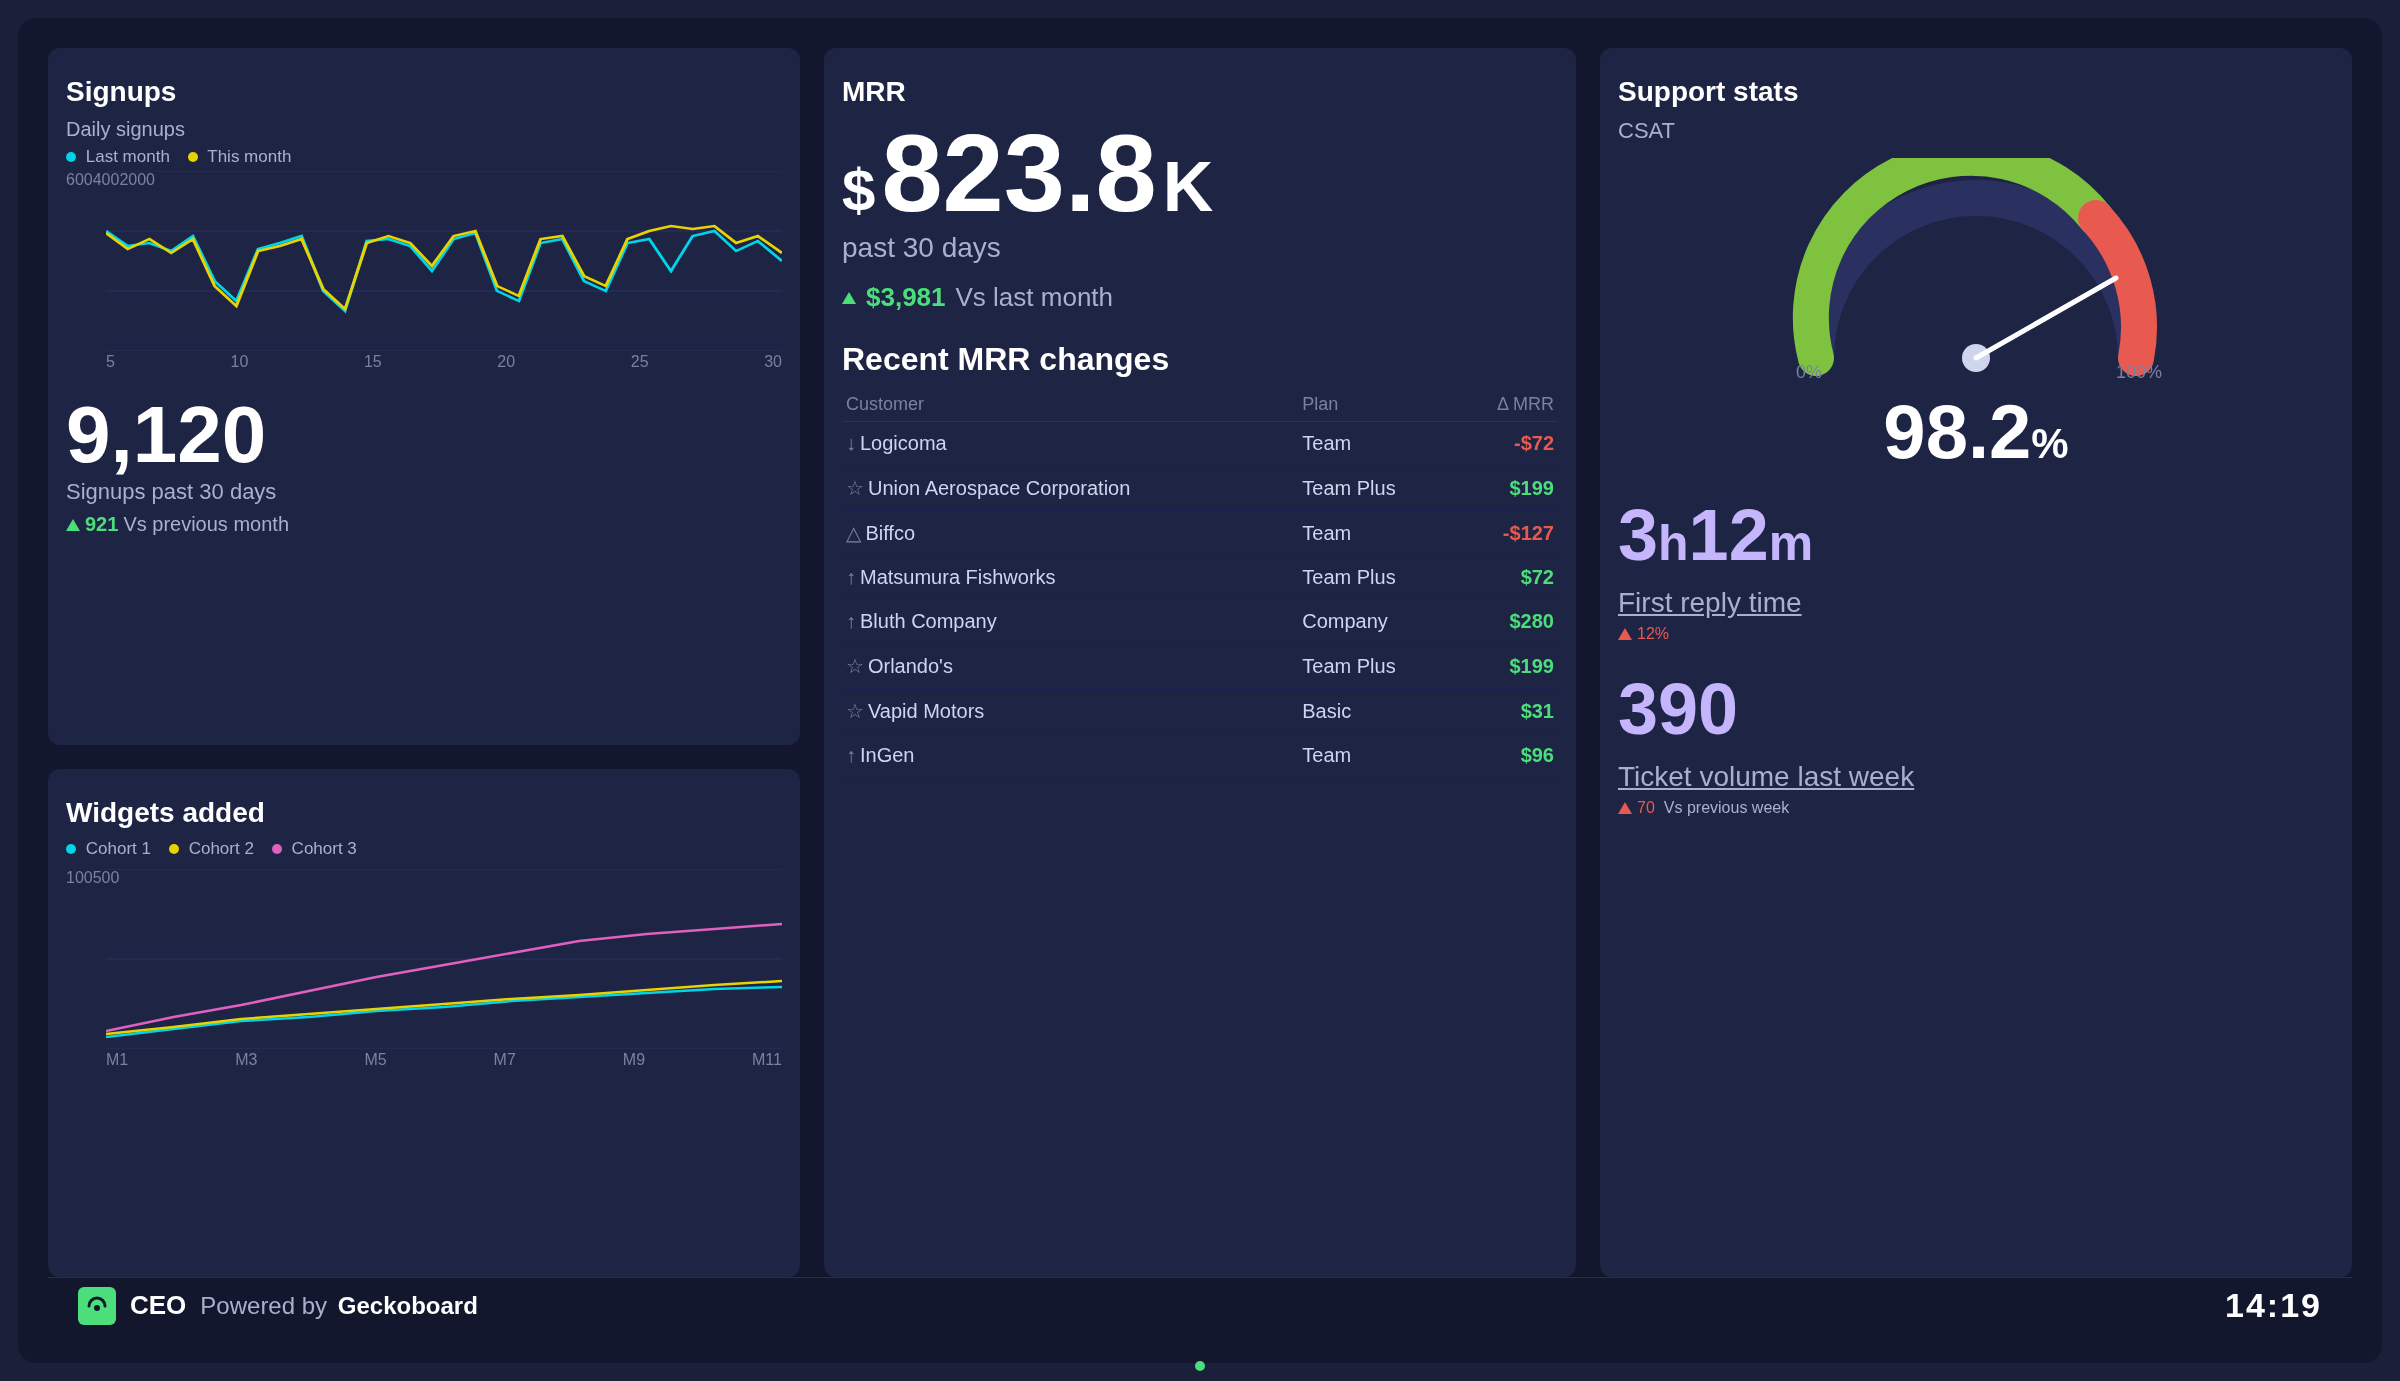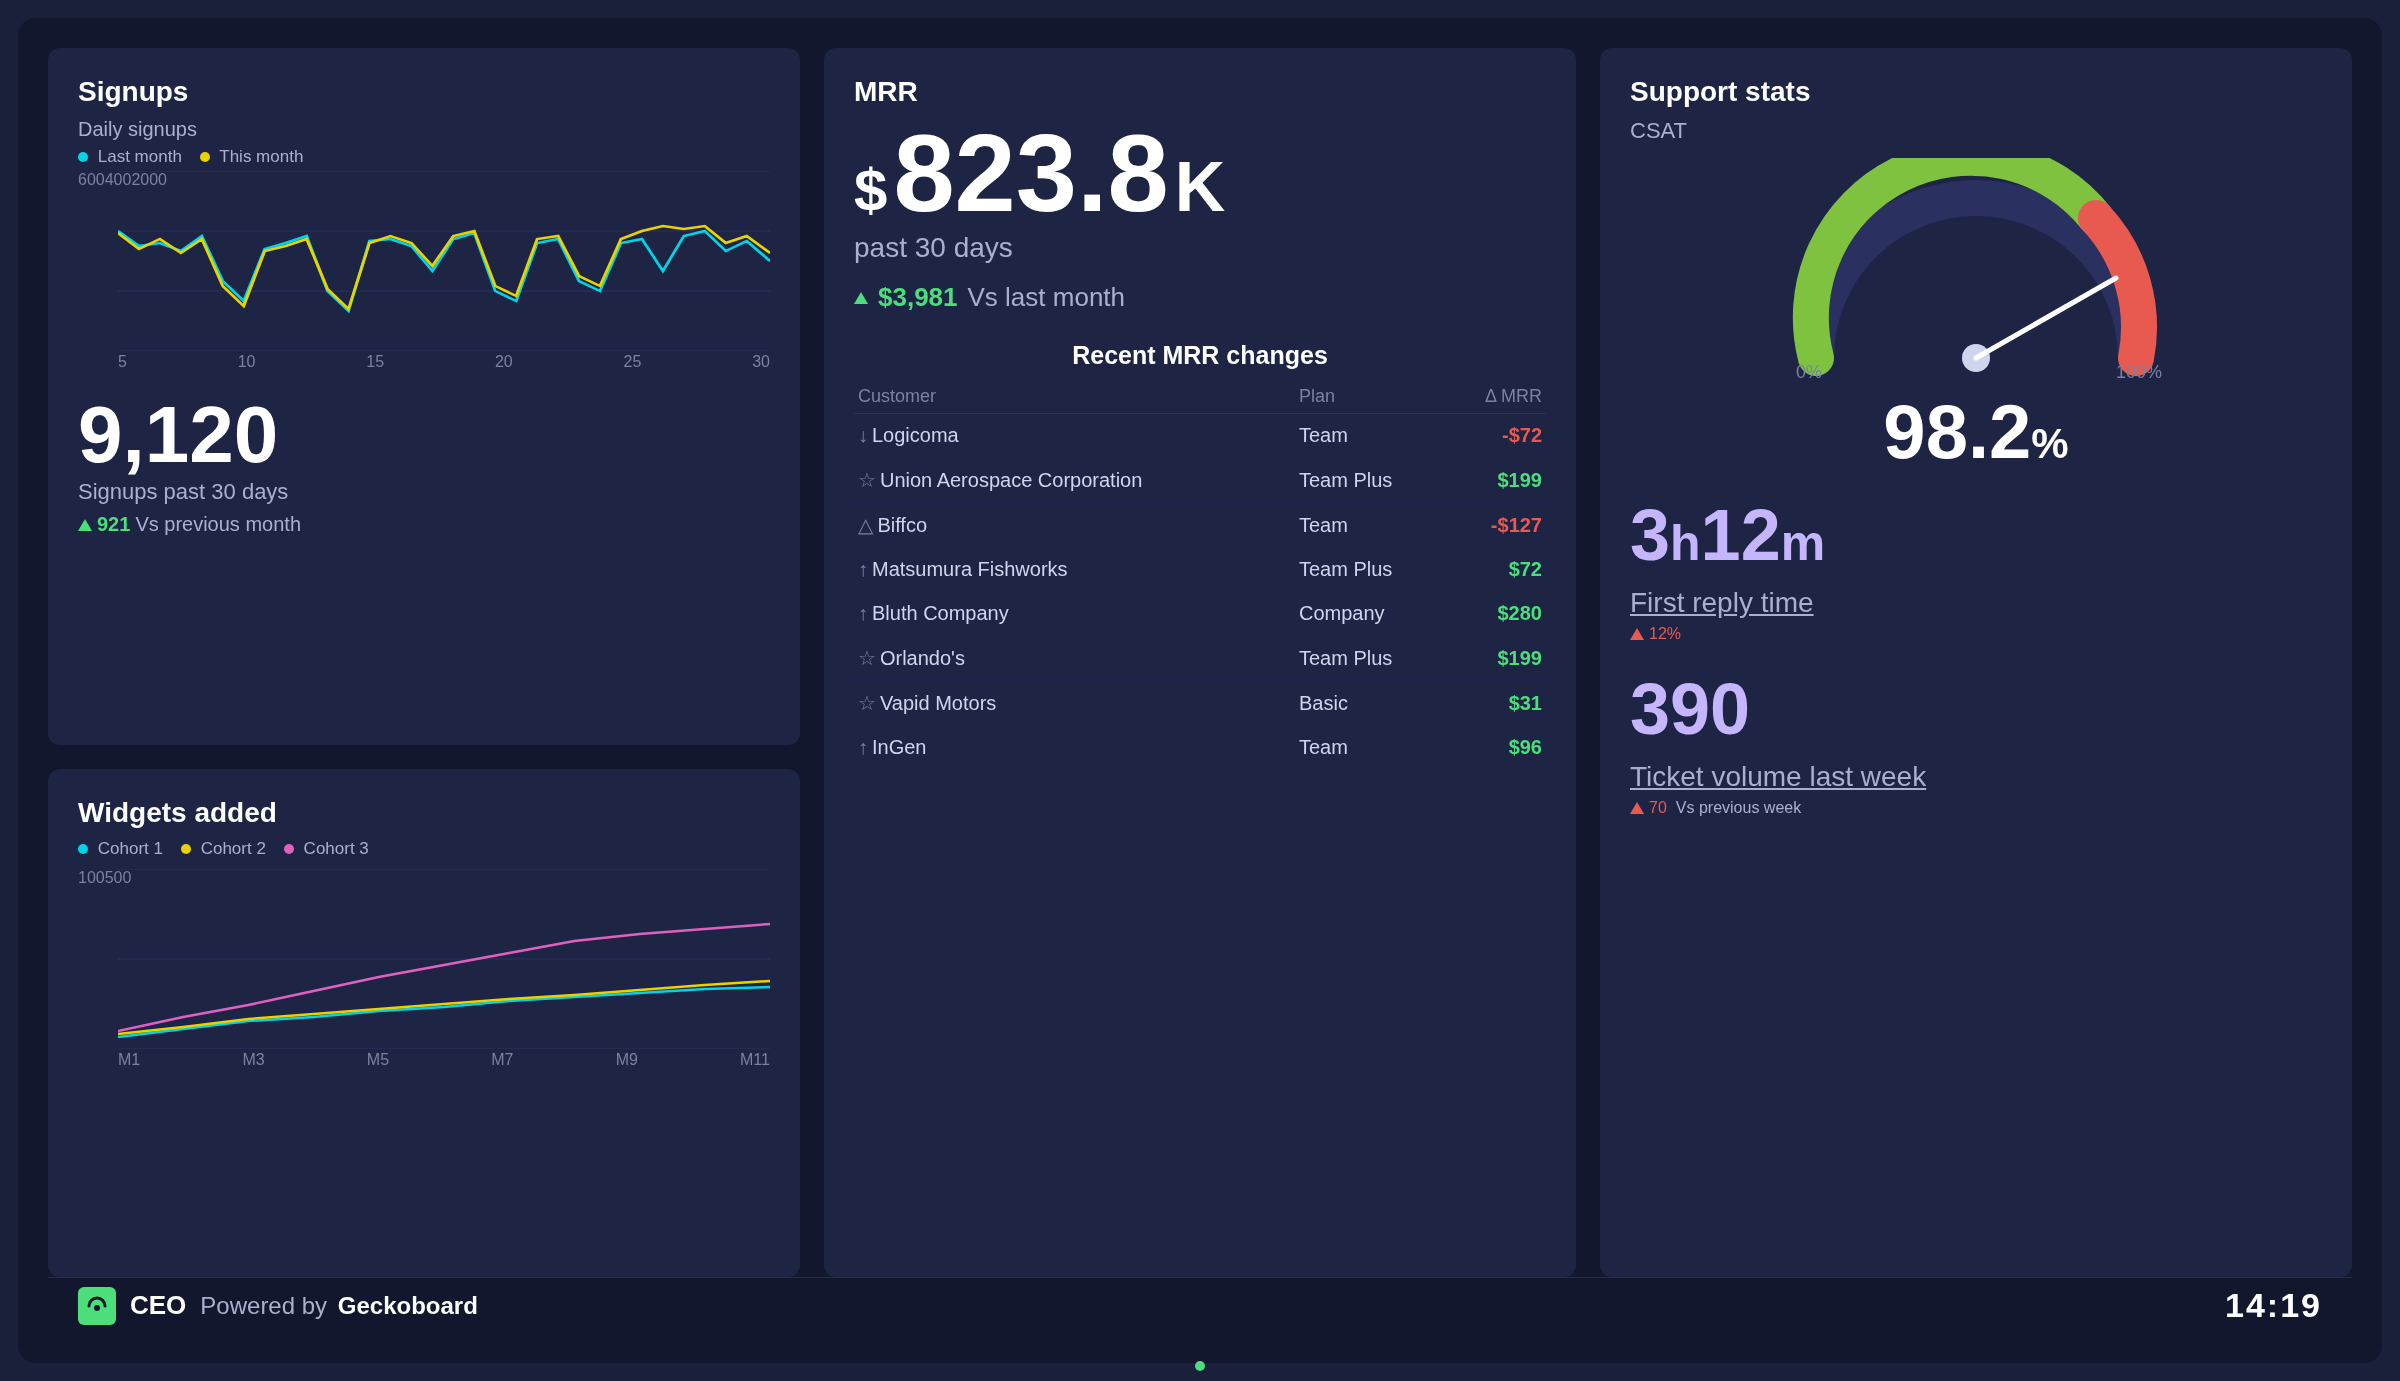--- a/index.html
+++ b/index.html
@@ -25,21 +25,21 @@
     }
     .main-grid {
       flex: 1;
       display: grid;
       grid-template-columns: 1fr 1fr 1fr;
       gap: 24px;
     }
     .panel {
       background: #1e2444;
       border-radius: 12px;
-      padding: 28px 30px;
+      padding: 28px 18px;
       display: flex;
       flex-direction: column;
     }
     .panel-title {
       font-size: 28px;
       font-weight: 700;
       color: #fff;
       margin-bottom: 10px;
     }
     
@@ -123,21 +123,21 @@
     }
 
     
     .mrr-panel { grid-row: 1 / 3; grid-column: 2; }
     .mrr-big { font-size: 110px; font-weight: 800; color: #fff; line-height: 1; display: flex; align-items: baseline; gap: 6px; }
     .mrr-dollar { font-size: 60px; font-weight: 700; }
     .mrr-k { font-size: 70px; font-weight: 700; }
     .mrr-period { font-size: 28px; color: #aab0cc; margin-top: 4px; margin-bottom: 18px; }
     .mrr-delta { display: flex; align-items: center; gap: 10px; font-size: 26px; color: #aab0cc; margin-bottom: 28px; }
     .mrr-delta-val { color: #4cde7a; font-weight: 700; }
-    .mrr-section-title { font-size: 25px; font-weight: 700; margin-bottom: 10px; text-align: center; }
+    .mrr-section-title { font-size: 32px; font-weight: 700; margin-bottom: 10px; }
     .mrr-table { width: 100%; border-collapse: collapse; }
     .mrr-table th { font-size: 18px; color: #7a82a0; font-weight: 400; padding: 6px 4px; text-align: left; border-bottom: 1px solid #2a3060; }
     .mrr-table th:last-child { text-align: right; }
     .mrr-table td { font-size: 20px; color: #d0d5ee; padding: 10px 4px; border-bottom: 1px solid #1a2050; }
     .mrr-table td:last-child { text-align: right; color: #fff; font-weight: 600; }
     .mrr-positive { color: #4cde7a !important; }
     .mrr-negative { color: #e85a4f !important; }
 
     
     .support-panel { grid-row: 1 / 3; grid-column: 3; }

